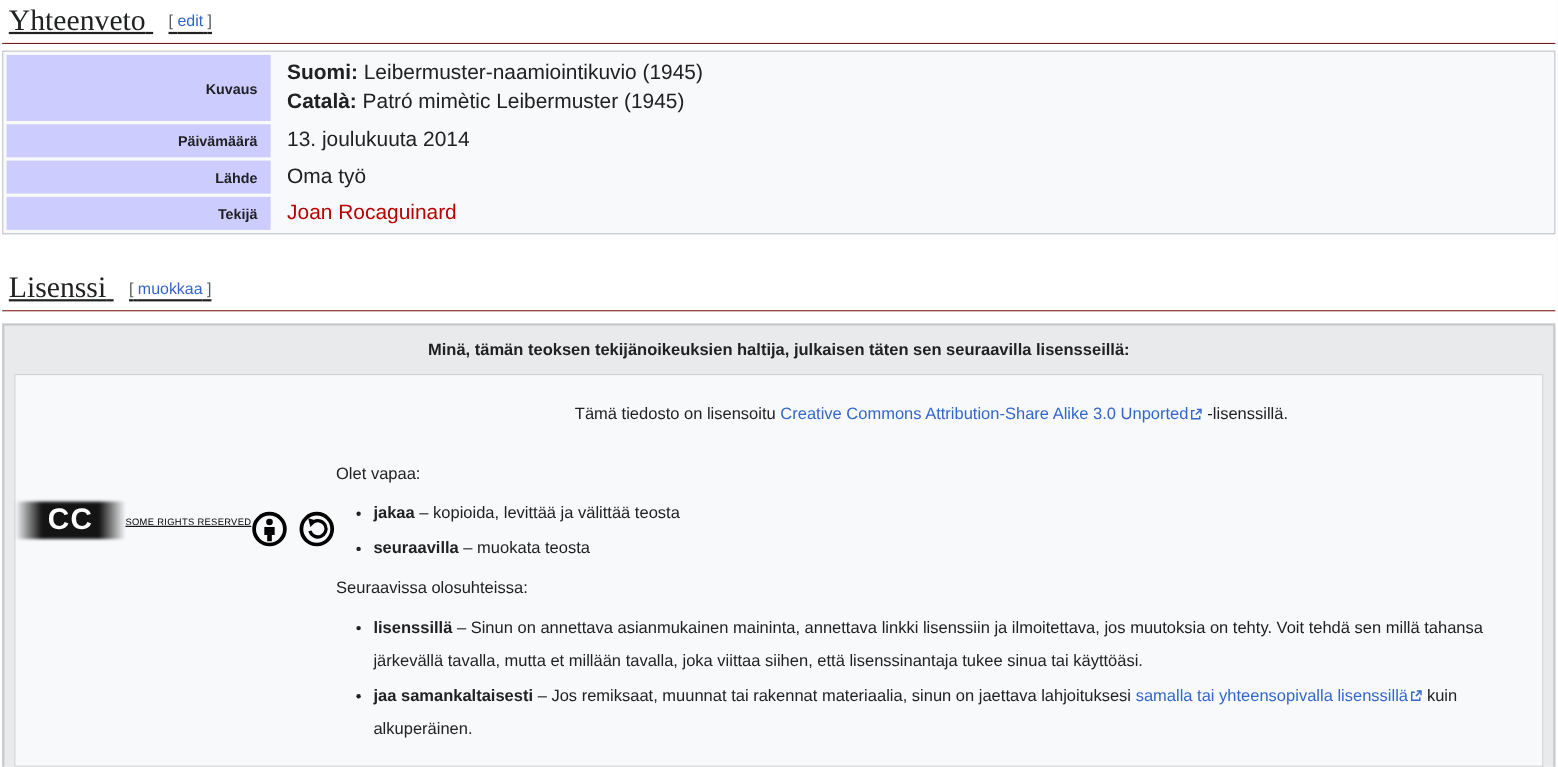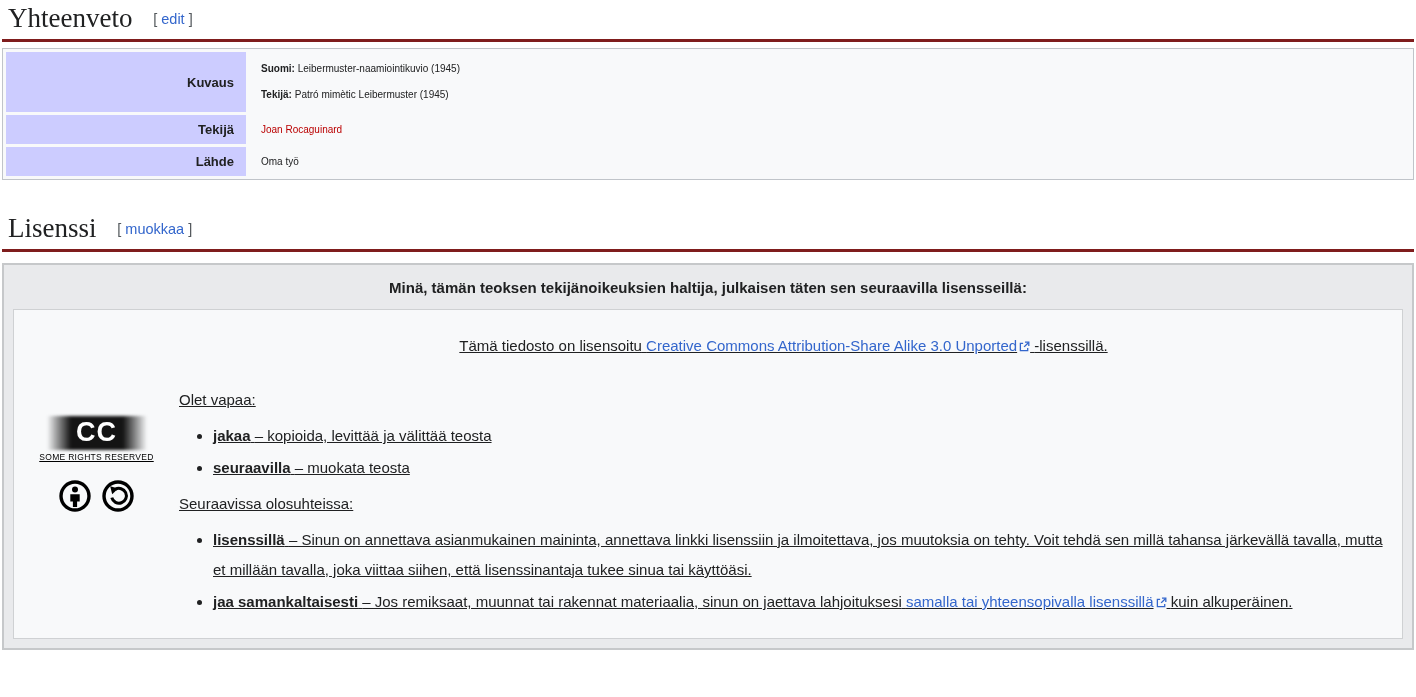--- a/index.html
+++ b/index.html
@@ -13,21 +13,22 @@
   }
   .page { padding: 0 2px; }
 
   
   h2.mw-heading {
     font-family: "Liberation Serif", "DejaVu Serif", serif;
     font-weight: 400;
     font-size: 27px;
     margin: 0;
     padding: 3px 0 5px 6px;
-    border-bottom: 3px solid #7f1d1d;
+    border-bottom: 1px solid #7f1d1d;
+    text-decoration: underline;
   }
   h2.mw-heading.second { margin-top: 30px; }
   .mw-editsection {
     font-family: "Liberation Sans", "DejaVu Sans", sans-serif;
     font-size: 14.5px;
     margin-left: 14px;
     color: #54595d;
     vertical-align: 3px;
   }
   a.wlink { color: #3366cc; text-decoration: none; cursor: pointer; }
@@ -47,21 +48,21 @@
     background: #ccccff;
     text-align: right;
     vertical-align: middle;
     font-weight: bold;
     padding: 7px 12px;
     font-size: 13px;
   }
   table.info-table td {
     padding: 4px 12px;
     vertical-align: middle;
-    font-size: 10px;
+    font-size: 19px;
   }
   .desc-line { line-height: 26px; }
 
   
   .license-outer {
     margin-top: 11px;
     border: 2px solid #c6c8ca;
     background: #e9eaec;
   }
   .license-banner {
@@ -75,28 +76,27 @@
     border: 1px solid #cfd1d3;
     background: #f8f9fa;
     display: flex;
     align-items: flex-start;
     min-height: 330px;
   }
   .cc-left {
     flex: 0 0 165px;
     padding-top: 106px;
     display: flex;
-    flex-direction: column;
+    flex-direction: row;
     align-items: center;
   }
   .cc-right {
     flex: 1;
     padding: 0 14px 12px 0;
     line-height: 30px;
-    text-decoration: underline;
   }
   .cc-intro { text-align: center; margin: 21px 0 24px; }
   .cc-right p { margin: 6px 0; }
   .cc-right ul { margin: 2px 0 6px; padding-left: 34px; }
   .cc-right li { margin: 2px 0; }
 
   
   .cc-logo { position: relative; width: 100px; height: 34px; }
   .cc-logo-bg {
     position: absolute; left: 0; top: 0; right: 0; bottom: 0;
@@ -141,34 +141,38 @@
   <table class="info-table">
     <tbody>
       <tr>
         <th>Kuvaus</th>
         <td>
           <div class="desc-line">
             <b>Suomi:</b>
             <span>Leibermuster-naamiointikuvio (1945)</span>
           </div>
           <div class="desc-line">
-            <b>Tekijä:</b>
+            <b>Català:</b>
             <span>Patró mimètic Leibermuster (1945)</span>
           </div>
         </td>
+      </tr>
+      <tr>
+        <th>Päivämäärä</th>
+        <td>13. joulukuuta 2014</td>
+      </tr>
+      <tr>
+        <th>Lähde</th>
+        <td>Oma työ</td>
       </tr>
       <tr>
         <th>Tekijä</th>
         <td>
           <a class="redlink">Joan Rocaguinard</a>
         </td>
-      </tr>
-      <tr>
-        <th>Lähde</th>
-        <td>Oma työ</td>
       </tr>
     </tbody>
   </table>
 
   <h2 class="mw-heading second">
     <span>Lisenssi</span>
     <span class="mw-editsection">
       <span>[</span>
       <a class="wlink">muokkaa</a>
       <span>]</span>

